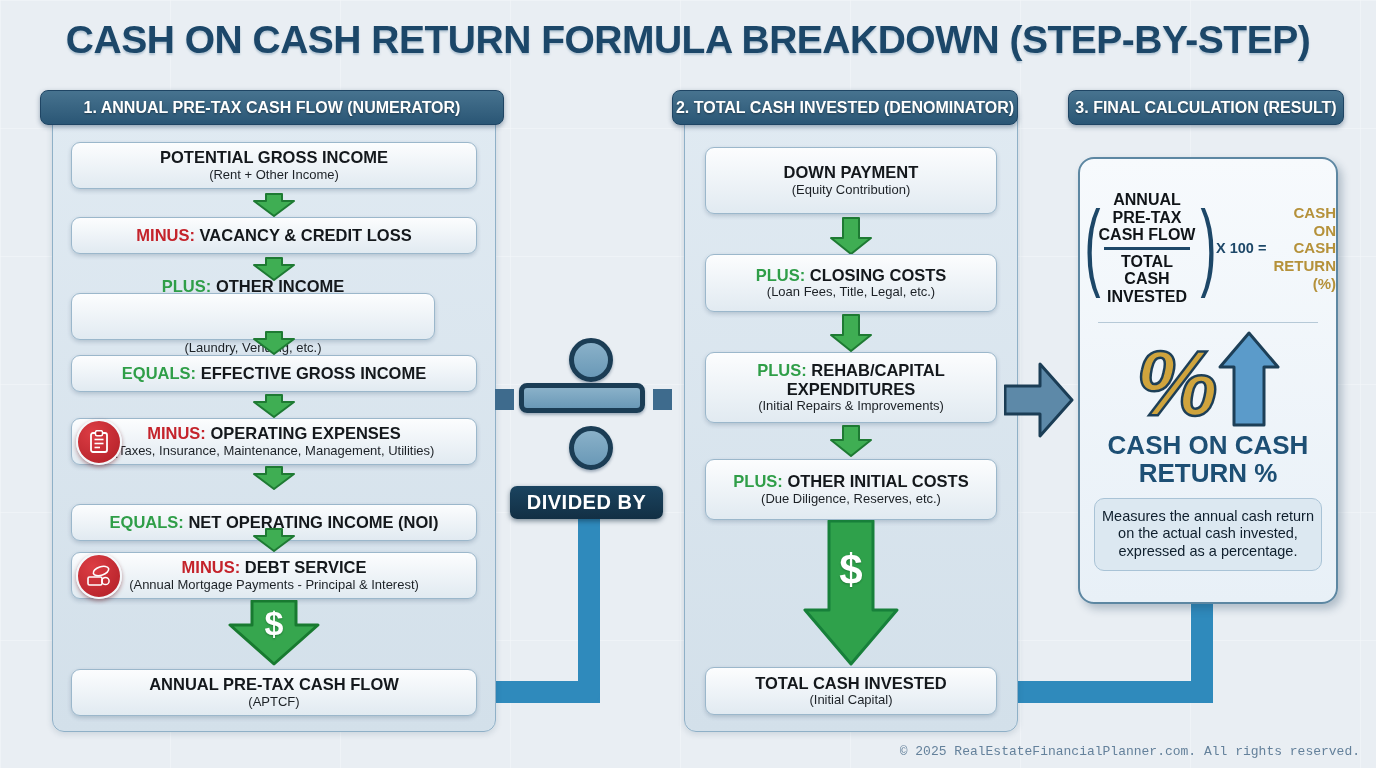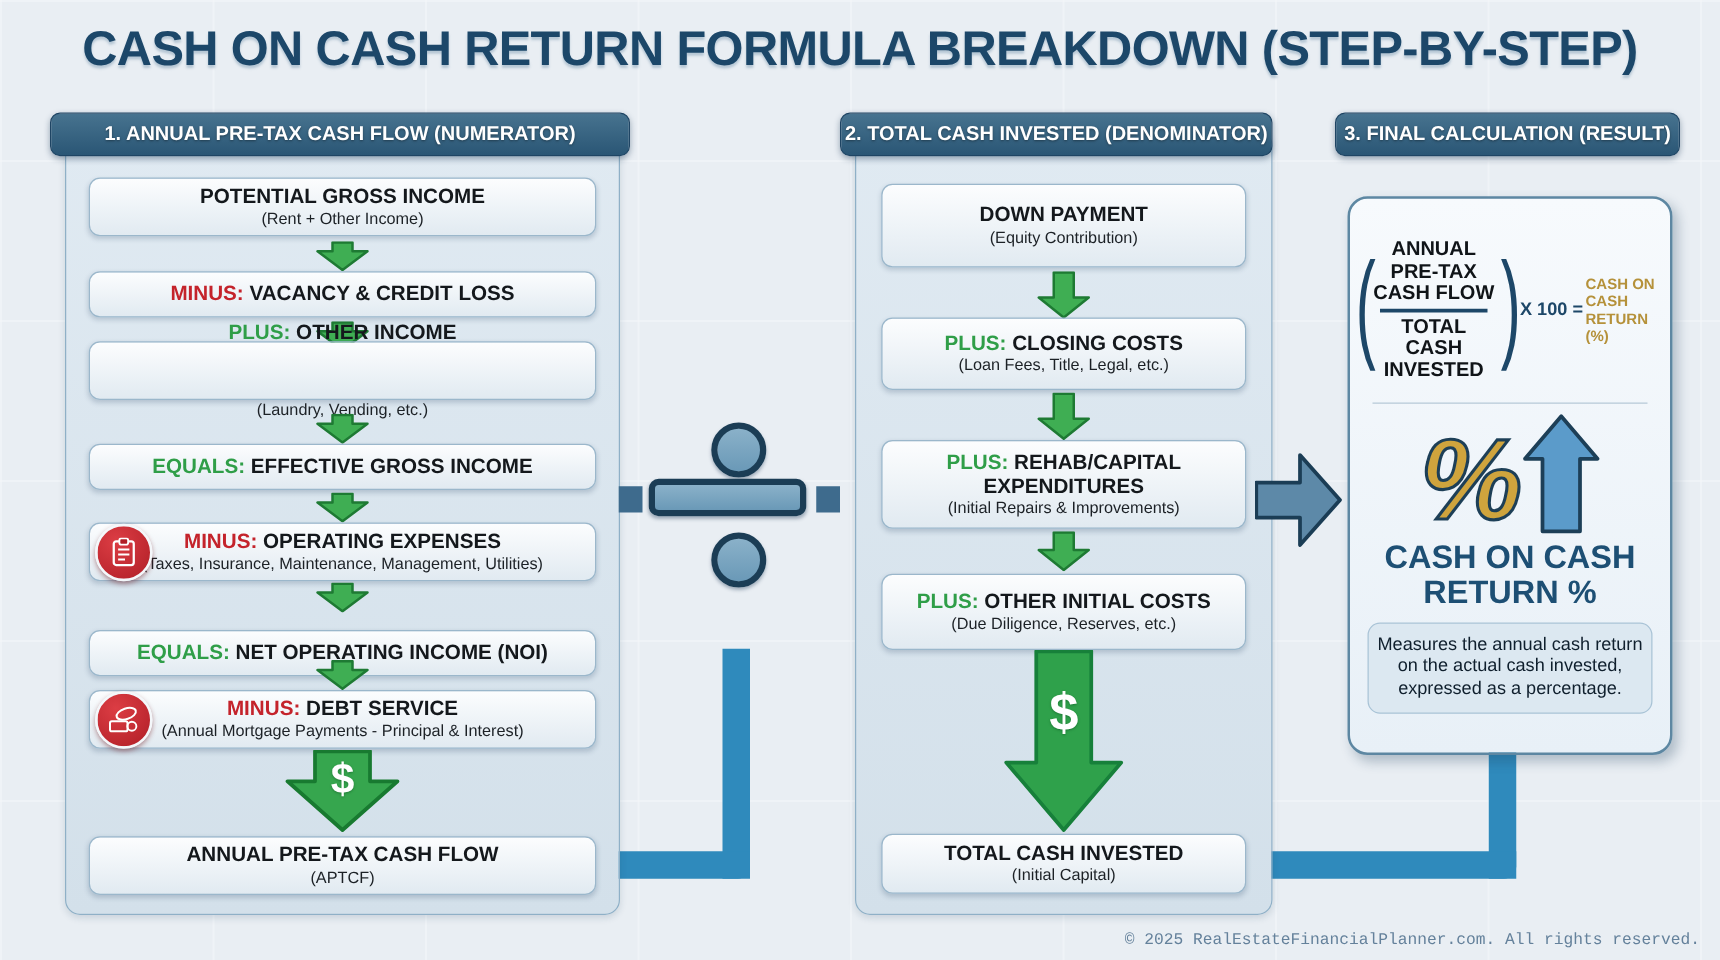--- a/index.html
+++ b/index.html
@@ -55,21 +55,21 @@
   .card{position:absolute;left:1078px;top:157px;width:256px;height:443px;
      background:linear-gradient(180deg,#f7fafd,#e8f0f7);border:2px solid #5d87a2;border-radius:16px;
      box-shadow:4px 5px 9px rgba(30,60,90,.28);z-index:2;}
   .formula{display:flex;align-items:center;justify-content:center;margin-top:32px;}
   .paren{font-size:96px;font-weight:400;color:#1d4768;transform:scaleX(.5);line-height:.8;
      width:18px;flex:0 0 auto;margin-top:-6px;}
   .frac{width:98px;flex:0 0 auto;text-align:center;}
   .frac .num,.frac .den{font-size:16px;font-weight:bold;color:#101418;line-height:1.1;}
   .frac .bar{border-top:3px solid #1d4768;margin:3px 6px;}
   .mult{font-size:14.5px;font-weight:bold;color:#1d4768;margin:0 2px;white-space:nowrap;}
-  .goldres{width:76px;font-size:12px;font-weight:bold;color:#b5913a;line-height:1.18;text-align:left;}
+  .goldres{width:76px;font-size:15px;font-weight:bold;color:#b5913a;line-height:1.18;text-align:right;}
   .card-divider{border-top:1.5px solid #b6c9d7;margin:16px 18px 0 18px;}
   .pct-row{display:flex;justify-content:center;margin-top:6px;}
   .coc-heading{margin-top:2px;text-align:center;font-size:26px;font-weight:bold;color:#1d4f74;line-height:1.1;}
   .note{margin:10px 14px 0 14px;padding:9px 6px;background:#dce8f1;border:1.5px solid #a9c3d6;
      border-radius:10px;font-size:14.5px;color:#0f1f2d;line-height:1.22;text-align:center;}
   .footer{position:absolute;right:16px;bottom:9px;font-size:13px;color:#64819b;font-family:Liberation Mono, monospace;}
 </style>
 </head>
 <body>
 
@@ -91,21 +91,21 @@
     </svg>
 
     <div class="fbox" style="left:18px;top:112px;width:406px;height:37px;">
       <div class="main"><span class="pre-red">MINUS:</span> <span>VACANCY &amp; CREDIT LOSS</span></div>
     </div>
 
     <svg class="abs" style="left:198px;top:152px;" width="46" height="24" viewBox="0 0 46 24">
       <polygon points="15,1 31,1 31,8 43,8 23,23 3,8 15,8" fill="#3fae53" stroke="#1e7a33" stroke-width="2" stroke-linejoin="round"></polygon>
     </svg>
 
-    <div class="fbox" style="left:18px;top:168px;width:406px;height:47px;gap:45px;">
+    <div class="fbox" style="left:18px;top:188px;width:364px;height:47px;gap:45px;">
       <div class="main"><span class="pre-green">PLUS:</span> <span>OTHER INCOME</span></div>
       <div class="sub">(Laundry, Vending, etc.)</div>
     </div>
 
     <svg class="abs" style="left:198px;top:226px;" width="46" height="24" viewBox="0 0 46 24">
       <polygon points="15,1 31,1 31,8 43,8 23,23 3,8 15,8" fill="#3fae53" stroke="#1e7a33" stroke-width="2" stroke-linejoin="round"></polygon>
     </svg>
 
     <div class="fbox" style="left:18px;top:250px;width:406px;height:37px;">
       <div class="main"><span class="pre-green">EQUALS:</span> <span>EFFECTIVE GROSS INCOME</span></div>
@@ -164,20 +164,21 @@
       <div class="main"><span>ANNUAL PRE-TAX CASH FLOW</span></div>
       <div class="sub">(APTCF)</div>
     </div>
   </div>
 
   <div class="stub" style="left:495px;"></div>
   <div class="stub" style="left:653px;"></div>
   <div class="div-circle" style="left:569px;top:338px;"></div>
   <div class="div-bar"></div>
   <div class="div-circle" style="left:569px;top:426px;"></div>
+  <div class="badge">DIVIDED BY</div>
 
   <div class="pipe" style="left:578px;top:519px;width:22px;height:184px;"></div>
   <div class="pipe" style="left:473px;top:681px;width:127px;height:22px;border-bottom-right-radius:10px;"></div>
   <div class="pipe" style="left:1191px;top:598px;width:22px;height:105px;"></div>
   <div class="pipe" style="left:990px;top:681px;width:223px;height:22px;border-bottom-right-radius:10px;"></div>
 
   <div class="col-header" style="left:672px;top:90px;width:344px;">2. TOTAL CASH INVESTED (DENOMINATOR)</div>
 
   <div class="panel" style="left:684px;top:104px;width:332px;height:626px;">
 

